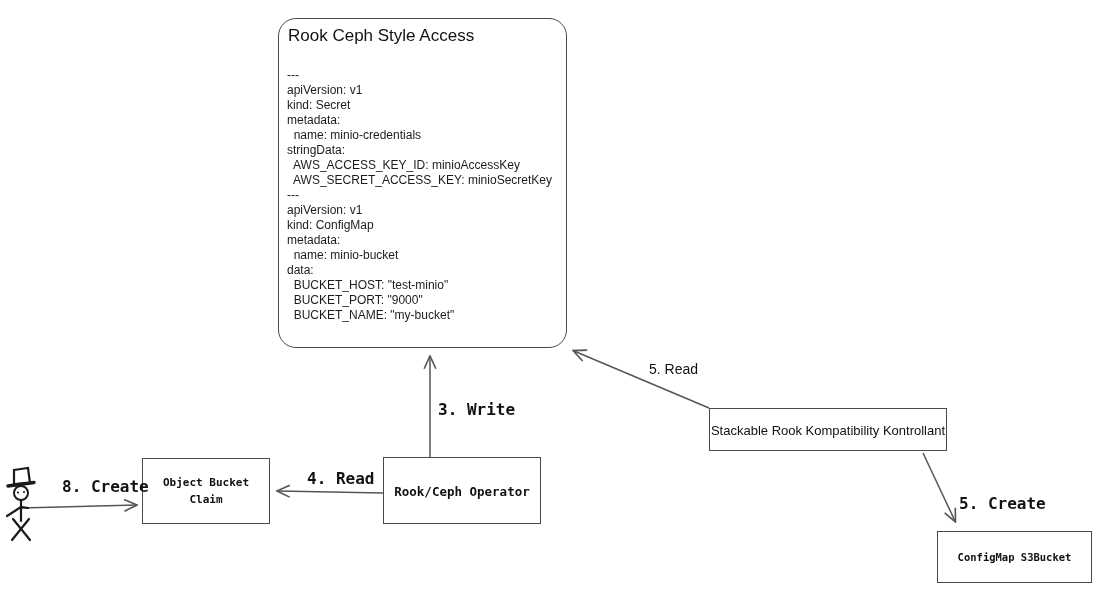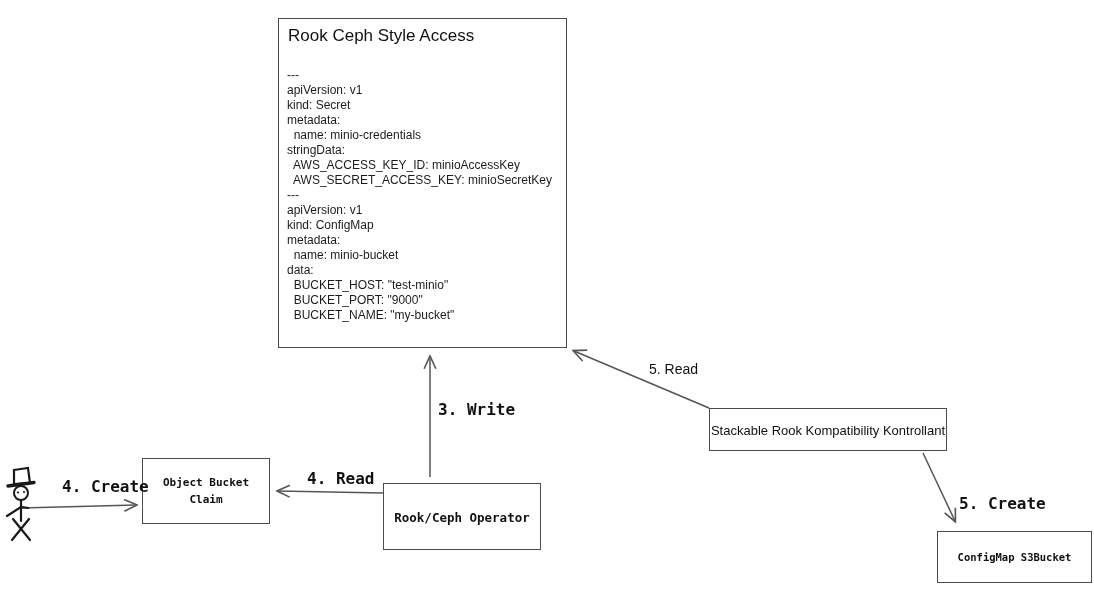--- a/index.html
+++ b/index.html
@@ -28,20 +28,21 @@
     border: 1.6px solid #4a4a4a;
     background: #ffffff;
     box-sizing: border-box;
   }
   
   #main-box {
     left: 278px;
     top: 18px;
     width: 289px;
     height: 330px;
+    border-radius: 18px;
   }
   #main-title {
     position: absolute;
     left: 9px;
     top: 7px;
     font-size: 17px;
     color: #111111;
     white-space: nowrap;
   }
   #main-yaml {
@@ -62,21 +63,21 @@
     top: 50%;
     transform: translateY(-50%);
     text-align: center;
     font-family: "DejaVu Sans Mono", "Liberation Mono", monospace;
     font-weight: 700;
     color: #111111;
     white-space: pre-line;
   }
   #obc-box    { left: 142px; top: 458px; width: 128px; height: 66px; }
   #obc-box .node-label-mono { font-size: 11px; line-height: 17px; }
-  #operator-box { left: 383px; top: 483px; width: 158px; height: 67px; }
+  #operator-box { left: 383px; top: 457px; width: 158px; height: 67px; }
   #operator-box .node-label-mono { font-size: 12.5px; }
   #kontrollant-box { left: 709px; top: 408px; width: 238px; height: 43px; }
   #kontrollant-label {
     position: absolute;
     left: 0; right: 0;
     top: 50%;
     transform: translateY(-50%);
     text-align: center;
     font-family: "Liberation Sans", sans-serif;
     font-size: 13px;
@@ -181,19 +182,19 @@
   </div>
 
   <div id="kontrollant-box" class="node">
     <div id="kontrollant-label">Stackable Rook Kompatibility Kontrollant</div>
   </div>
 
   <div id="s3-box" class="node">
     <div class="node-label-mono">ConfigMap S3Bucket</div>
   </div>
 
-  <div id="label-e1" class="edge-label-mono">4. Create</div>
+  <div id="label-e1" class="edge-label-mono">8. Create</div>
   <div id="label-e2" class="edge-label-mono">4. Read</div>
   <div id="label-e3" class="edge-label-mono">3. Write</div>
   <div id="label-e4">5. Read</div>
   <div id="label-e5" class="edge-label-mono">5. Create</div>
 
 </div>
 
 </body></html>

